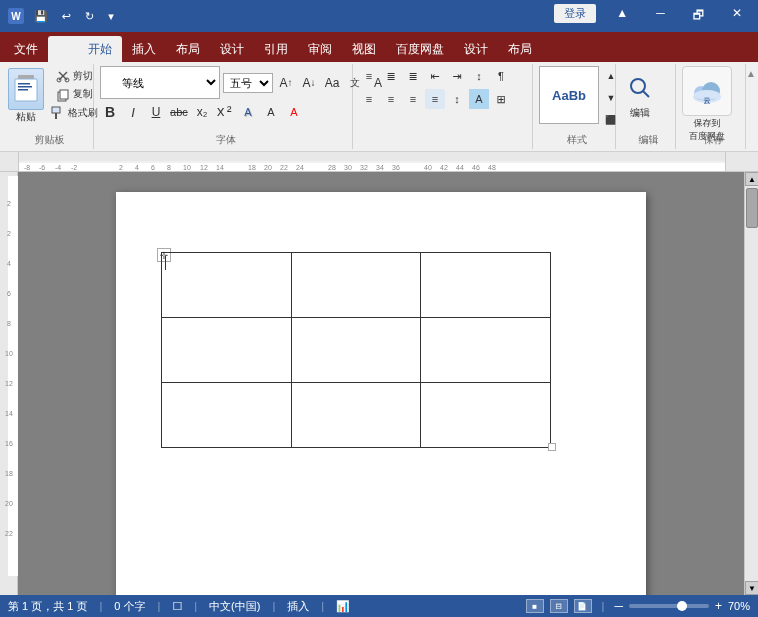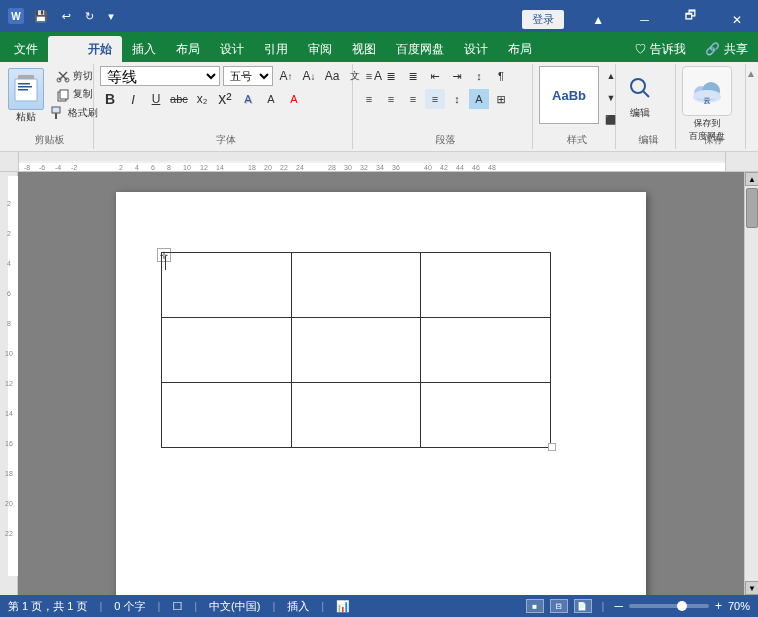--- a/index.html
+++ b/index.html
@@ -23,22 +23,22 @@
     #title-bar .title-center {
       position: absolute;
       left: 50%;
       transform: translateX(-50%);
       font-size: 12px;
       color: white;
     }
     #title-bar .title-right {
       margin-left: auto;
       display: flex;
-      align-items: flex-end;
-      gap: 20px;
+      align-items: flex-start;
+      gap: 12px;
     }
     .title-icon {
       width: 16px; height: 16px;
       background: #4472c4;
       border-radius: 2px;
       display: flex; align-items: center; justify-content: center;
       color: white; font-size: 10px; font-weight: bold;
     }
     .quick-btn {
       color: white; font-size: 11px; cursor: pointer; padding: 2px 4px;
@@ -56,36 +56,36 @@
       border: none;
       padding: 2px 10px;
       border-radius: 2px;
       cursor: pointer;
       font-size: 11px;
     }
 
     
     #ribbon-tabs {
       height: 30px;
-      background: #15803d;
+      background: #7f1d1d;
       display: flex;
       align-items: flex-end;
       padding-left: 4px;
     }
     .ribbon-tab {
       padding: 5px 10px 4px;
       color: white;
       font-size: 12px;
       cursor: pointer;
       border-radius: 3px 3px 0 0;
     }
     .ribbon-tab.active {
       background: #f0f0f0;
       color: #2b579a;
-      font-weight: bold;
+      font-weight: normal;
       padding-left: 40px;
     }
     .ribbon-tab-right {
       margin-left: auto;
       padding: 5px 10px 4px;
       color: white;
       font-size: 12px;
       cursor: pointer;
     }
 
@@ -147,22 +147,22 @@
       white-space: nowrap;
     }
 
     
     .font-group { min-width: 200px; }
     .font-row1, .font-row2, .font-row3 {
       display: flex; flex-direction: row; align-items: center; gap: 3px;
       margin-bottom: 1px;
     }
     .font-select {
-      height: 20px; font-size: 15px; border: 1px solid #ababab;
-      background: white; padding: 0 2px; min-width: 120px; cursor: pointer;
+      height: 33px; font-size: 11px; border: 1px solid #ababab;
+      background: white; padding: 0 17px; min-width: 120px; cursor: pointer;
     }
     .size-select {
       height: 20px; font-size: 11px; border: 1px solid #ababab;
       background: white; padding: 0 2px; width: 50px; cursor: pointer;
     }
     .icon-btn {
       width: 20px; height: 20px; display: flex; align-items: center; justify-content: center;
       cursor: pointer; border: none; background: none; font-size: 12px; color: #333;
     }
     .format-btn-bold { font-weight: bold; }
@@ -380,24 +380,20 @@
   <div class="ribbon-tab active">开始</div>
   <div class="ribbon-tab">插入</div>
   <div class="ribbon-tab">布局</div>
   <div class="ribbon-tab">设计</div>
   <div class="ribbon-tab">引用</div>
   <div class="ribbon-tab">审阅</div>
   <div class="ribbon-tab">视图</div>
   <div class="ribbon-tab">百度网盘</div>
   <div class="ribbon-tab">设计</div>
   <div class="ribbon-tab">布局</div>
-  <div style="margin-left:auto; display:flex; align-items:flex-end;">
-    <div class="ribbon-tab-right">♡ 告诉我</div>
-    <div class="ribbon-tab-right">🔗 共享</div>
-  </div>
 </div>
 
 <div id="ribbon-toolbar">
 
   <div class="ribbon-group clipboard-group">
     <div class="ribbon-group-content">
       <div class="paste-btn">
         <div class="paste-icon">
           <svg width="28" height="32" viewBox="0 0 28 32">
             <rect x="6" y="2" width="16" height="5" fill="#ababab" rx="1"></rect>
@@ -452,21 +448,21 @@
         <button class="icon-btn">Aa</button>
         <button class="icon-btn" style="font-size:10px;">文</button>
         <button class="icon-btn">A</button>
       </div>
       <div class="font-row2">
         <button class="icon-btn format-btn-bold" style="font-weight:bold; font-size:14px;">B</button>
         <button class="icon-btn format-btn-italic" style="font-style:italic; font-size:13px;">I</button>
         <button class="icon-btn format-btn-underline" style="text-decoration:underline;">U</button>
         <button class="icon-btn" style="font-size:11px; text-decoration:line-through;">abc</button>
         <button class="icon-btn" style="font-size:12px;">x₂</button>
-        <button class="icon-btn" style="font-size:16px;">x²</button>
+        <button class="icon-btn" style="font-size:14px;font-family:Liberation Mono, monospace;">x²</button>
         <button class="icon-btn" style="color:#2b579a; font-size:11px; text-shadow:1px 1px 1px #aaa;">A</button>
         <button class="icon-btn" style="font-size:11px;">A</button>
         <button class="icon-btn" style="font-size:11px; color:red;">A</button>
       </div>
     </div>
     <div class="ribbon-group-label">字体</div>
   </div>
 
   <div class="ribbon-group para-group">
     <div class="ribbon-group-content" style="flex-direction:column;">
@@ -482,21 +478,20 @@
       <div class="para-row">
         <button class="icon-btn" style="font-size:11px;">≡</button>
         <button class="icon-btn" style="font-size:11px;">≡</button>
         <button class="icon-btn" style="font-size:11px;">≡</button>
         <button class="icon-btn" style="font-size:11px; background:#dde8f5; border-radius:2px;">≡</button>
         <button class="icon-btn" style="font-size:11px;">↕</button>
         <button class="icon-btn" style="font-size:11px; background:#aed6f1;">A</button>
         <button class="icon-btn" style="font-size:11px;">⊞</button>
       </div>
     </div>
-    <div class="ribbon-group-label">段落</div>
   </div>
 
   <div class="ribbon-group style-group">
     <div class="ribbon-group-content">
       <div class="style-box">
         <span style="font-size:13px; font-weight:bold; color:#2b579a;">AaBb</span>
       </div>
       <div style="display:flex;flex-direction:column;gap:2px;">
         <button class="icon-btn" style="font-size:9px;">▲</button>
         <button class="icon-btn" style="font-size:9px;">▼</button>

